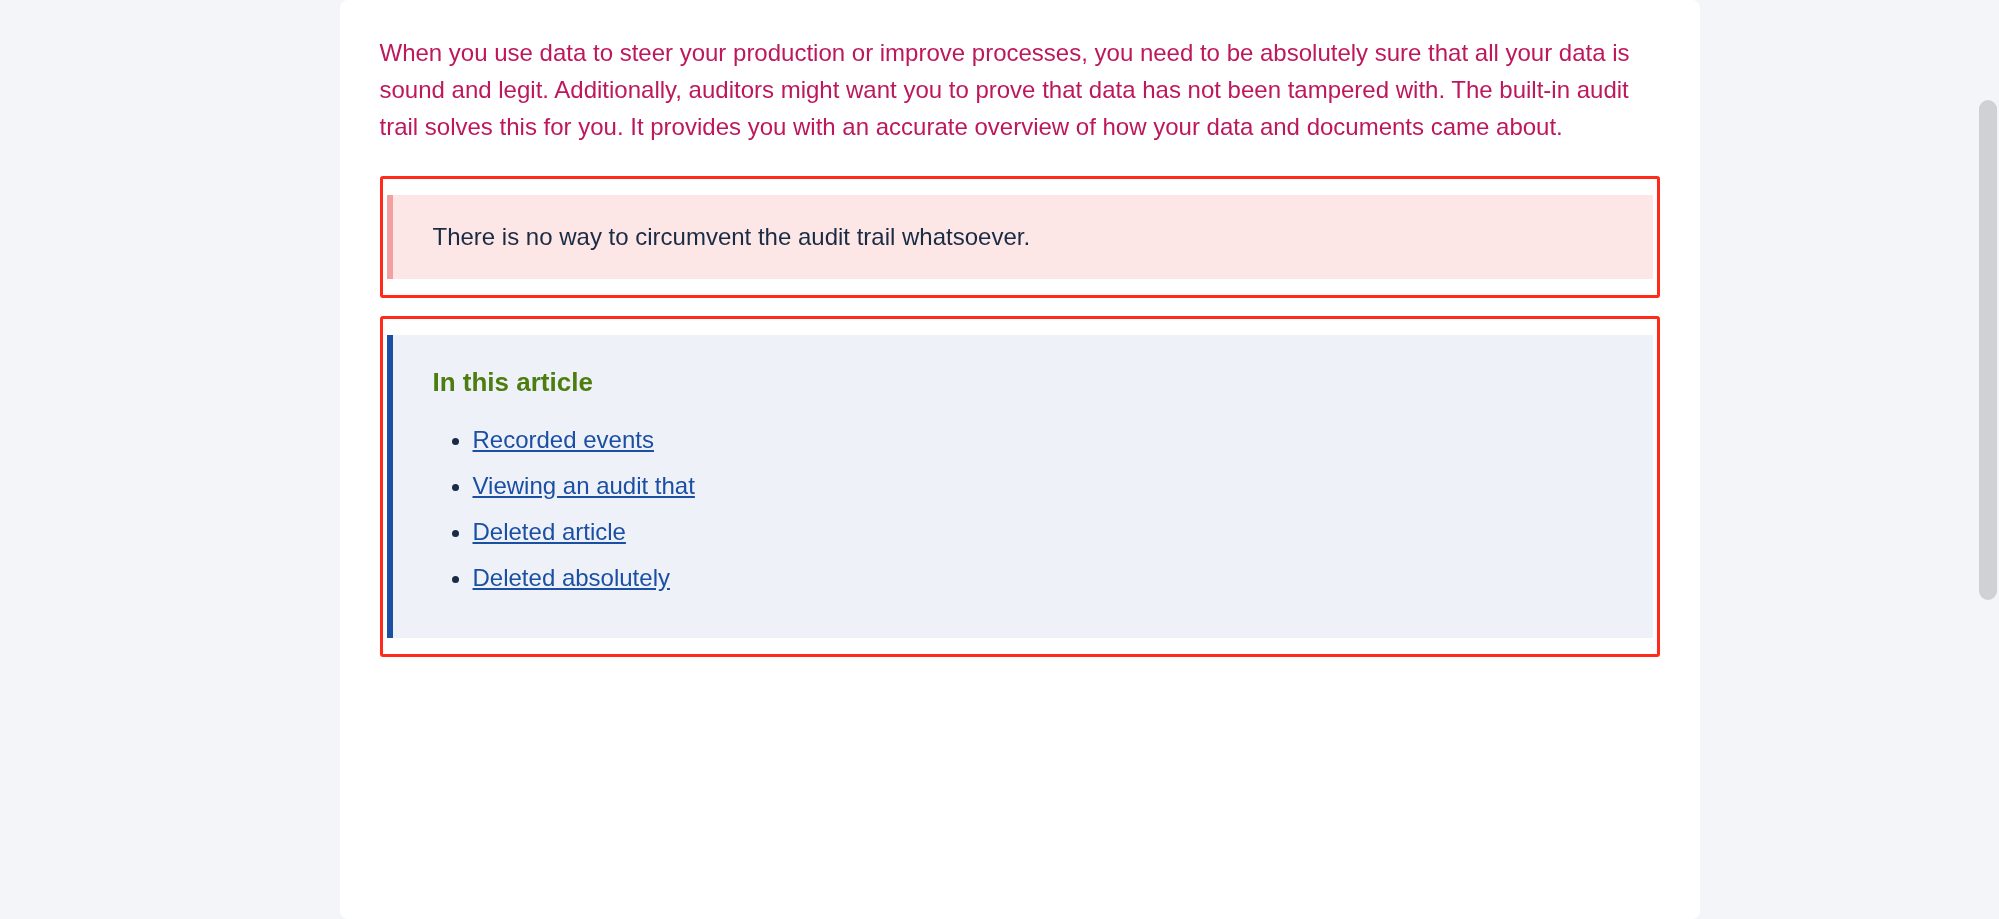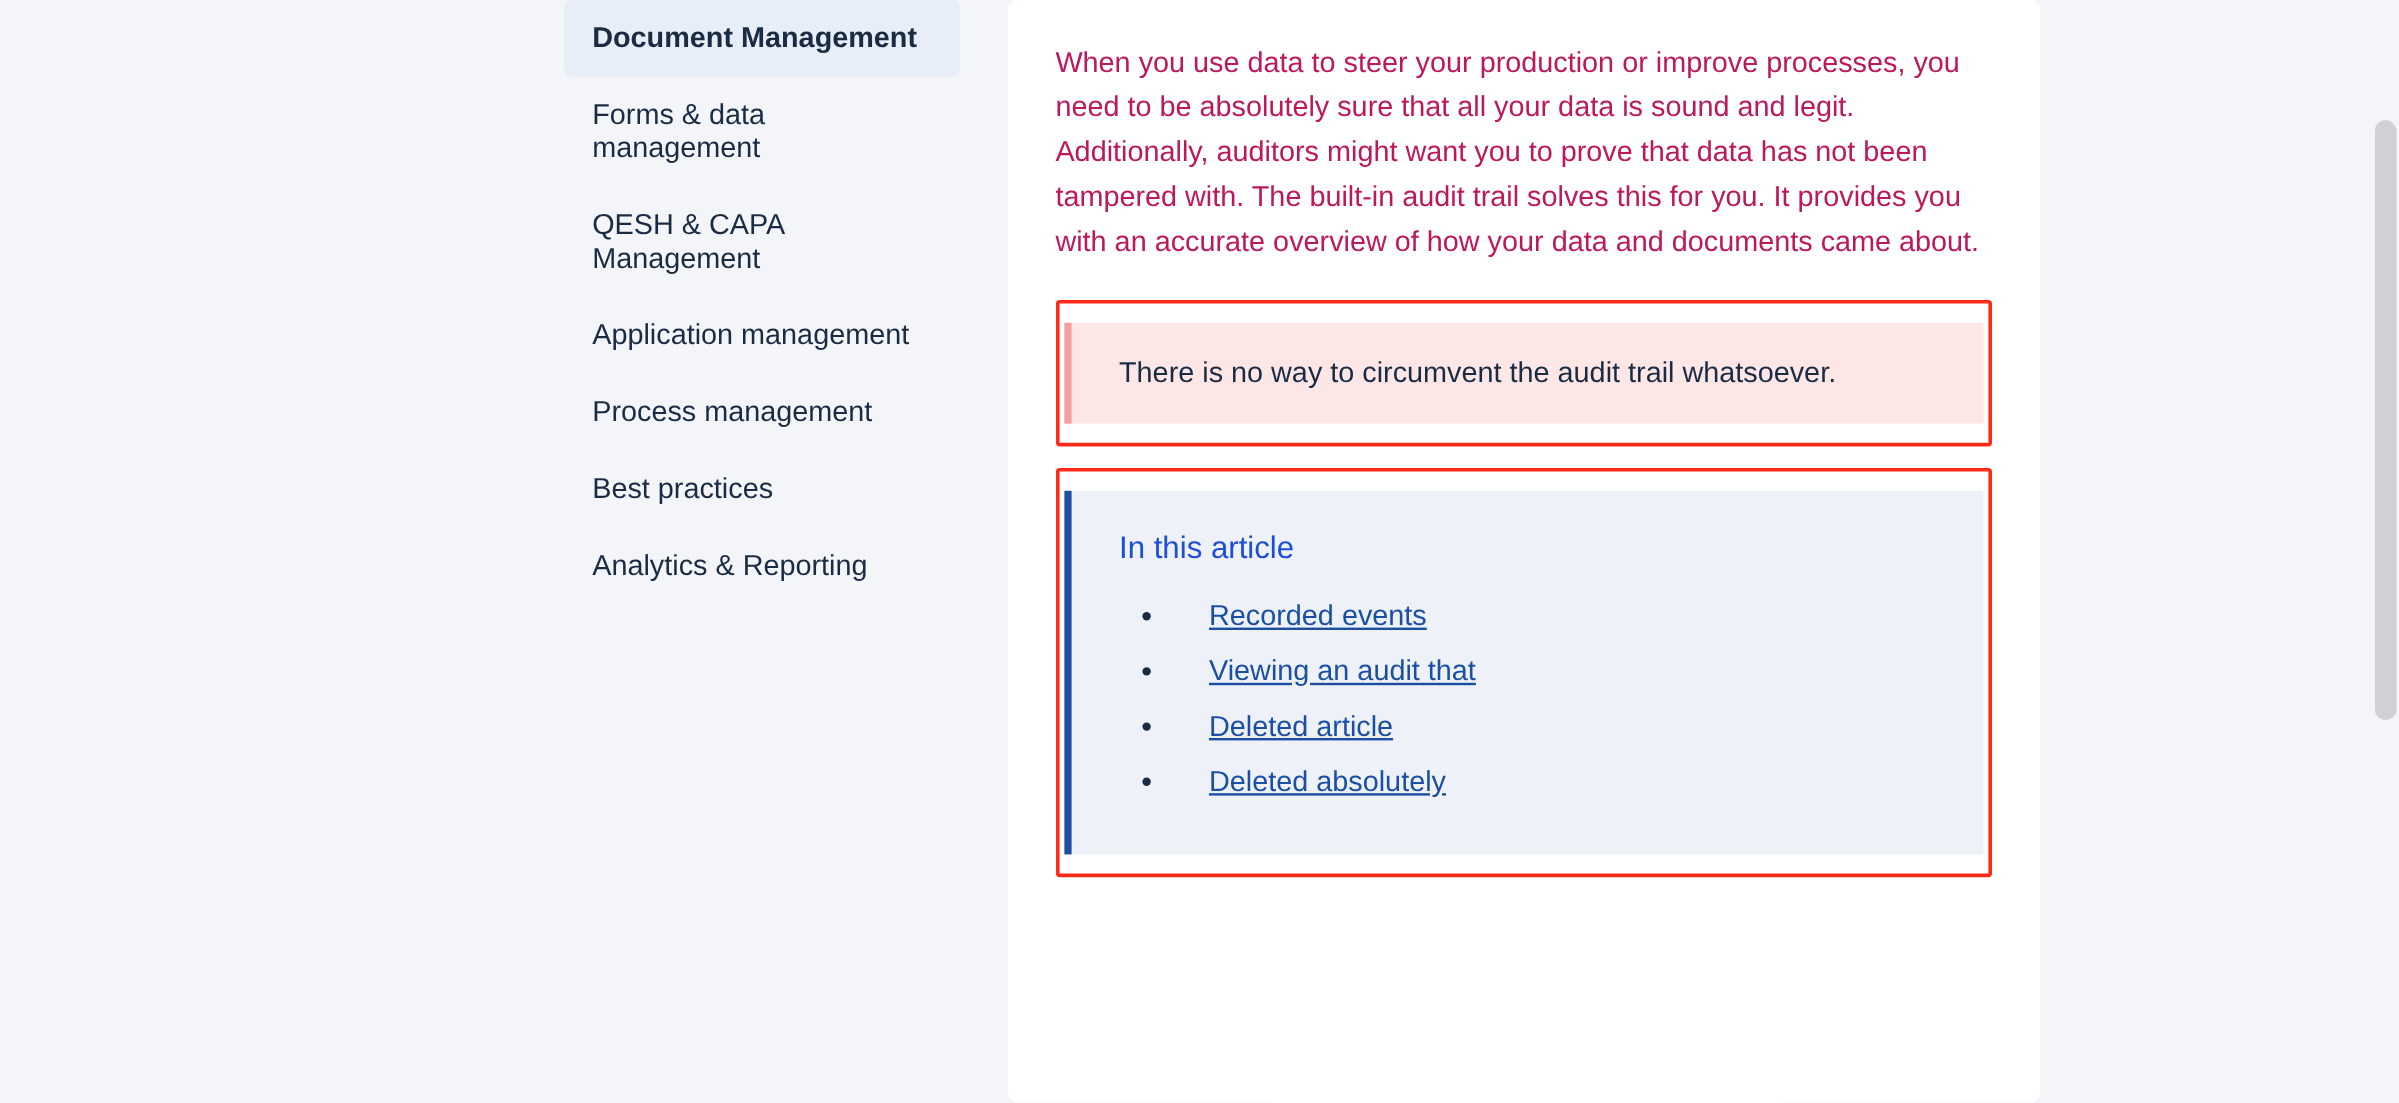--- a/index.html
+++ b/index.html
@@ -70,65 +70,55 @@
       font-size: 24px;
       color: #1a2b44;
     }
     .callout-blue {
       background: #eef2f8;
       border-left: 6px solid #1a4fa3;
       padding: 32px 40px 46px 40px;
     }
     .callout-blue h3 {
       font-size: 26px;
-      font-weight: 400;
-      color: #1d4ed8;
+      font-weight: 700;
+      color: #4d7c0f;
       margin-bottom: 28px;
     }
     .toc-list {
       list-style: disc;
       margin-left: 40px;
     }
     .toc-list li {
       margin-bottom: 18px;
       font-size: 24px;
       color: #1a2b44;
     }
     .toc-list li:last-child {
       margin-bottom: 0;
     }
     .toc-list a {
       color: #1a4fa3;
-      margin-left: 35px;
     }
     .scrollbar-fake {
       position: fixed;
       right: 2px;
       top: 100px;
       width: 18px;
       height: 500px;
       background: #d0d1d3;
       border-radius: 9px;
     }
   </style>
 </head>
 <body>
 
 <div class="outer">
   <div class="content-wrap">
 
-    <nav class="sidebar">
-      <div class="sidebar-item active">Document Management</div>
-      <div class="sidebar-item">Forms &amp; data management</div>
-      <div class="sidebar-item">QESH &amp; CAPA Management</div>
-      <div class="sidebar-item">Application management</div>
-      <div class="sidebar-item">Process management</div>
-      <div class="sidebar-item">Best practices</div>
-      <div class="sidebar-item">Analytics &amp; Reporting</div>
-    </nav>
 
     <main class="main-col">
       <p class="paragraph">When you use data to steer your production or improve processes, you need to be absolutely sure that all your data is sound and legit. Additionally, auditors might want you to prove that data has not been tampered with. The built-in audit trail solves this for you. It provides you with an accurate overview of how your data and documents came about.</p>
 
       <div class="highlight-box">
         <div class="callout-pink">There is no way to circumvent the audit trail whatsoever.</div>
       </div>
 
       <div class="highlight-box">
         <div class="callout-blue">

